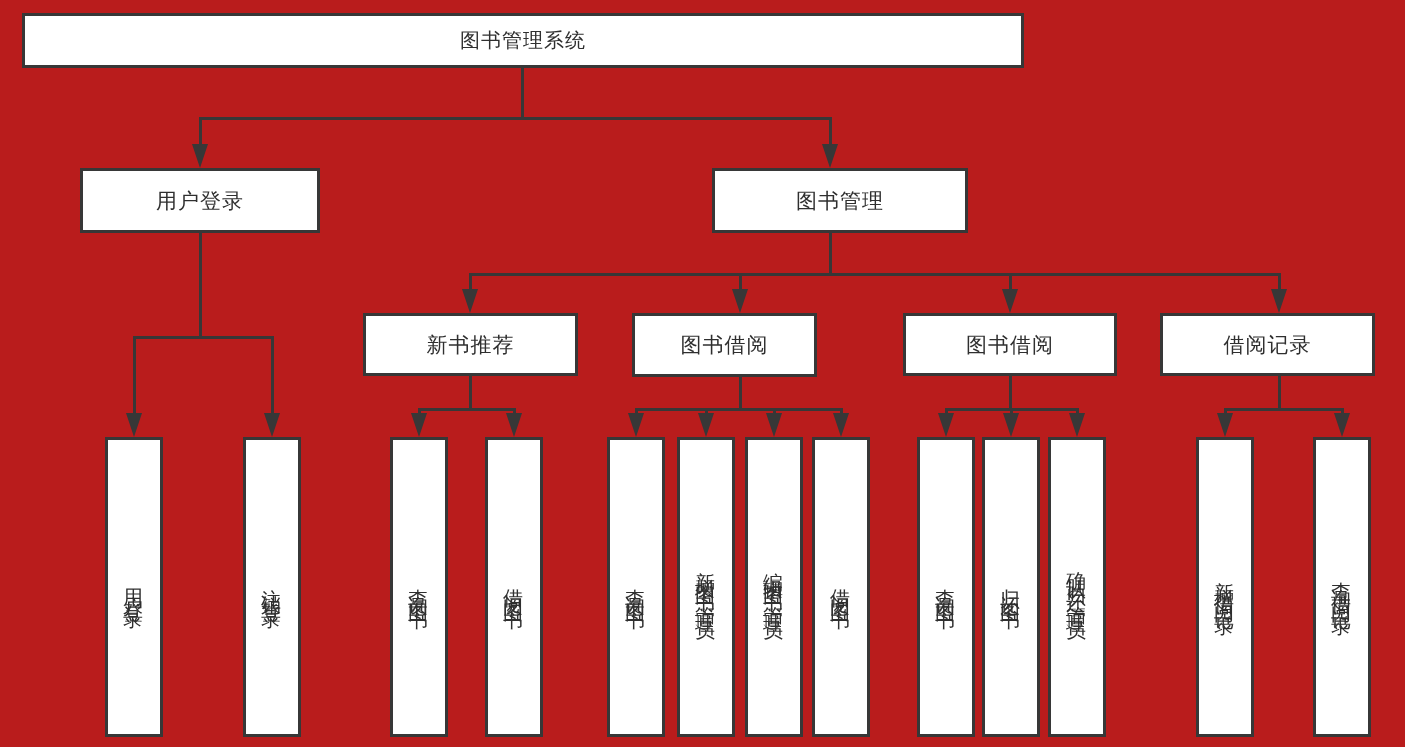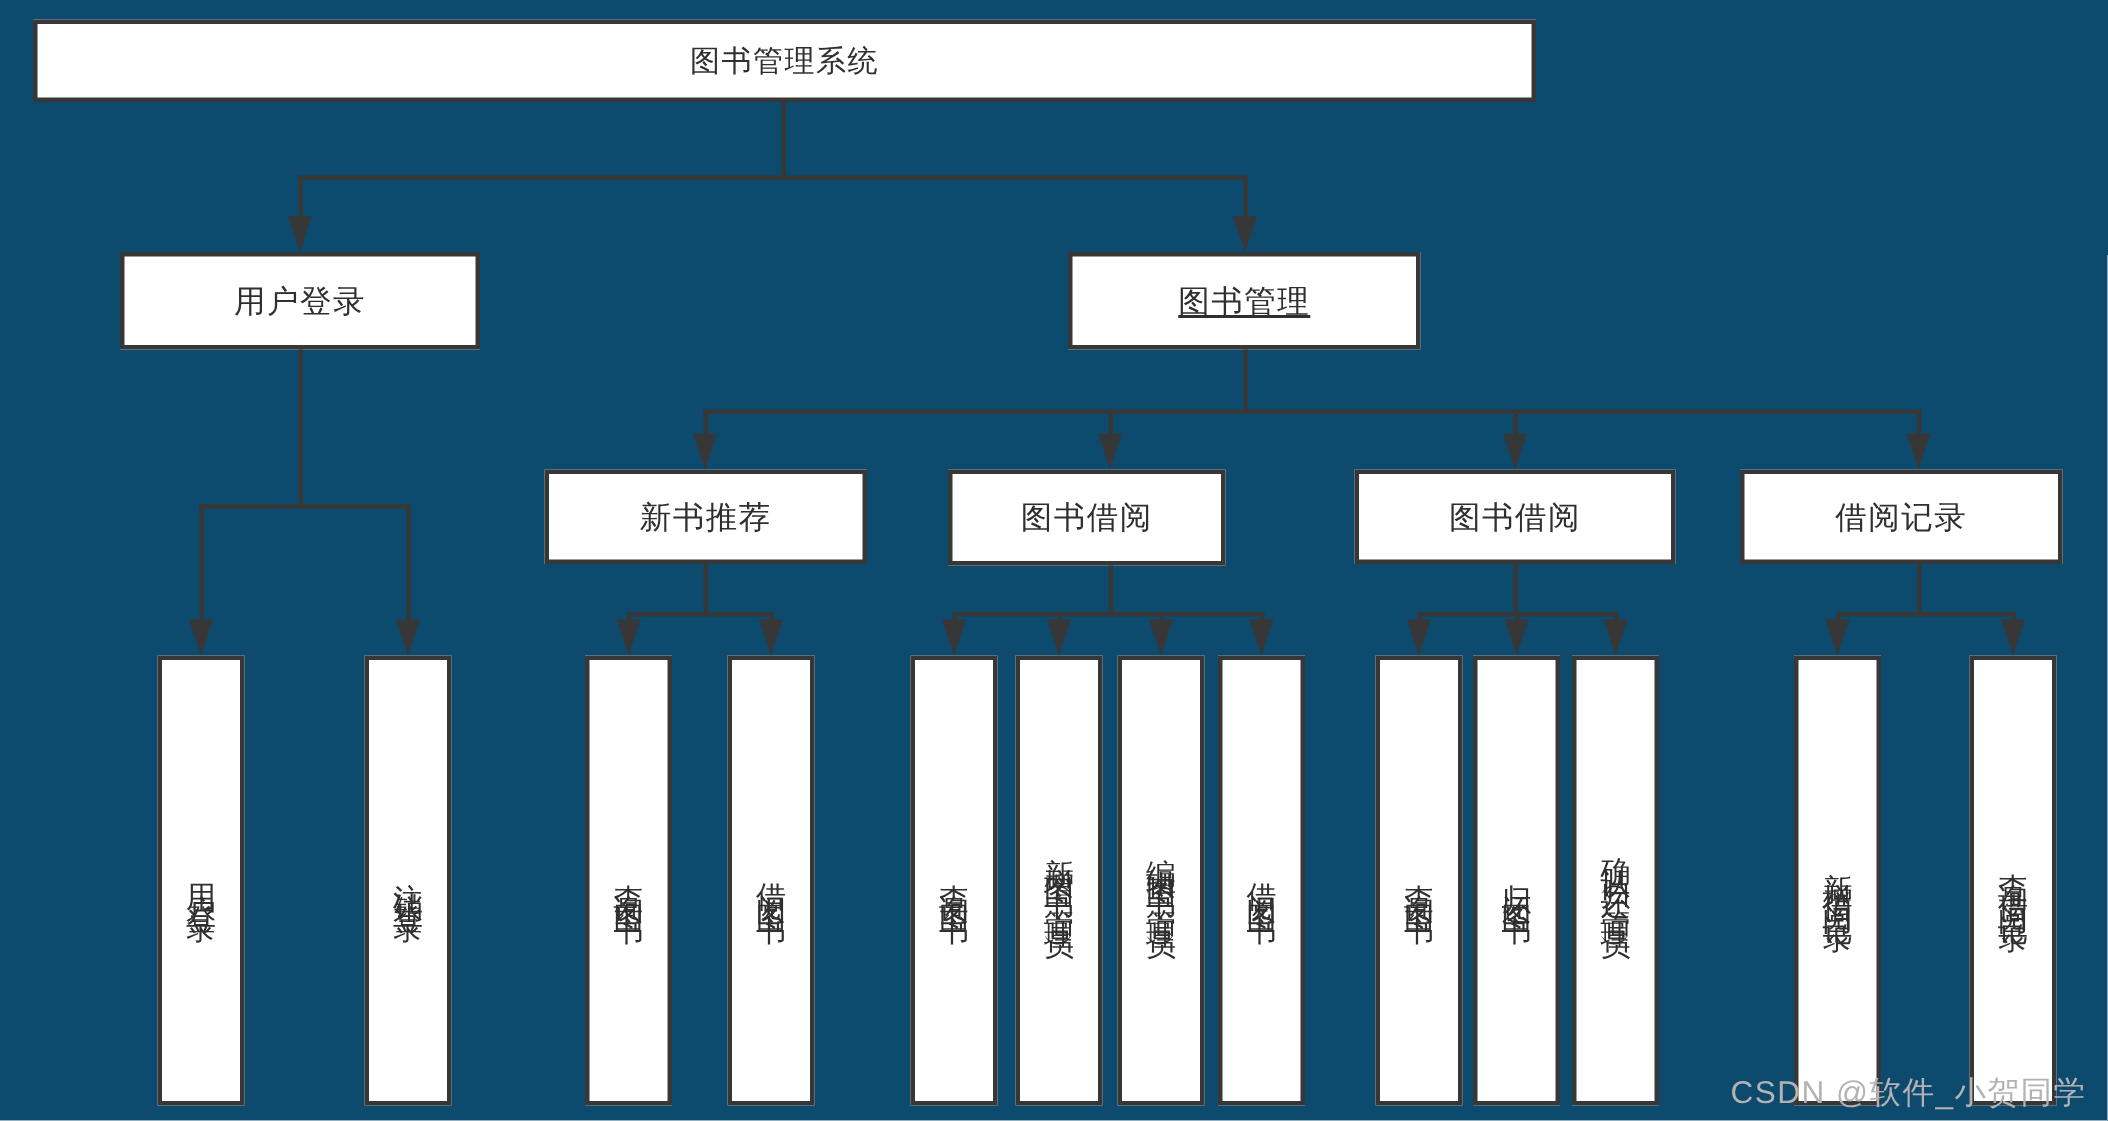--- a/index.html
+++ b/index.html
@@ -1,19 +1,19 @@
 <!DOCTYPE html>
 <html><head>
 <meta charset="utf-8">
 <style>
   html,body{margin:0;padding:0;background:#ffffff;}
   .canvas{
     position:relative;
     width:1405px;height:747px;
-    background:#0c4a6e;
+    background:#b91c1c;
     overflow:hidden;
     font-family:"Liberation Sans","DejaVu Sans",sans-serif;
   }
   .box{
     position:absolute;
     box-sizing:border-box;
     border:3px solid #373737;
     background:#ffffff;
     display:flex;
     align-items:center;
@@ -59,21 +59,21 @@
 </style>
 </head>
 <body>
 
 <div class="canvas">
 
   <div class="box" style="left:22px;top:13px;width:1002px;height:55px;font-size:20px;">图书管理系统</div>
 
   <div class="box" style="left:80px;top:168px;width:240px;height:65px;">用户登录</div>
 
-  <div class="box" style="left:712px;top:168px;width:235px;height:65px;text-decoration:underline;">图书管理</div>
+  <div class="box" style="left:712px;top:168px;width:256px;height:65px;">图书管理</div>
 
   <div class="box" style="left:363px;top:313px;width:215px;height:63px;">新书推荐</div>
 
   <div class="box" style="left:632px;top:313px;width:185px;height:64px;">图书借阅</div>
 
   <div class="box" style="left:903px;top:313px;width:214px;height:63px;">图书借阅</div>
 
   <div class="box" style="left:1160px;top:313px;width:215px;height:63px;">借阅记录</div>
 
   <div class="leaf" style="left:105px;">用户登录</div>
@@ -146,15 +146,14 @@
   <div class="vline" style="left:1076px;top:408px;height:8px;"></div>
   <div class="arr" style="left:1069px;top:413px;"></div>
 
   <div class="vline" style="left:1278px;top:376px;height:32px;"></div>
   <div class="hline" style="left:1224px;top:408px;width:120px;"></div>
   <div class="vline" style="left:1224px;top:408px;height:8px;"></div>
   <div class="arr" style="left:1217px;top:413px;"></div>
   <div class="vline" style="left:1341px;top:408px;height:8px;"></div>
   <div class="arr" style="left:1334px;top:413px;"></div>
 
-  <div class="watermark">CSDN @软件_小贺同学</div>
 
 </div>
 
 </body></html>

